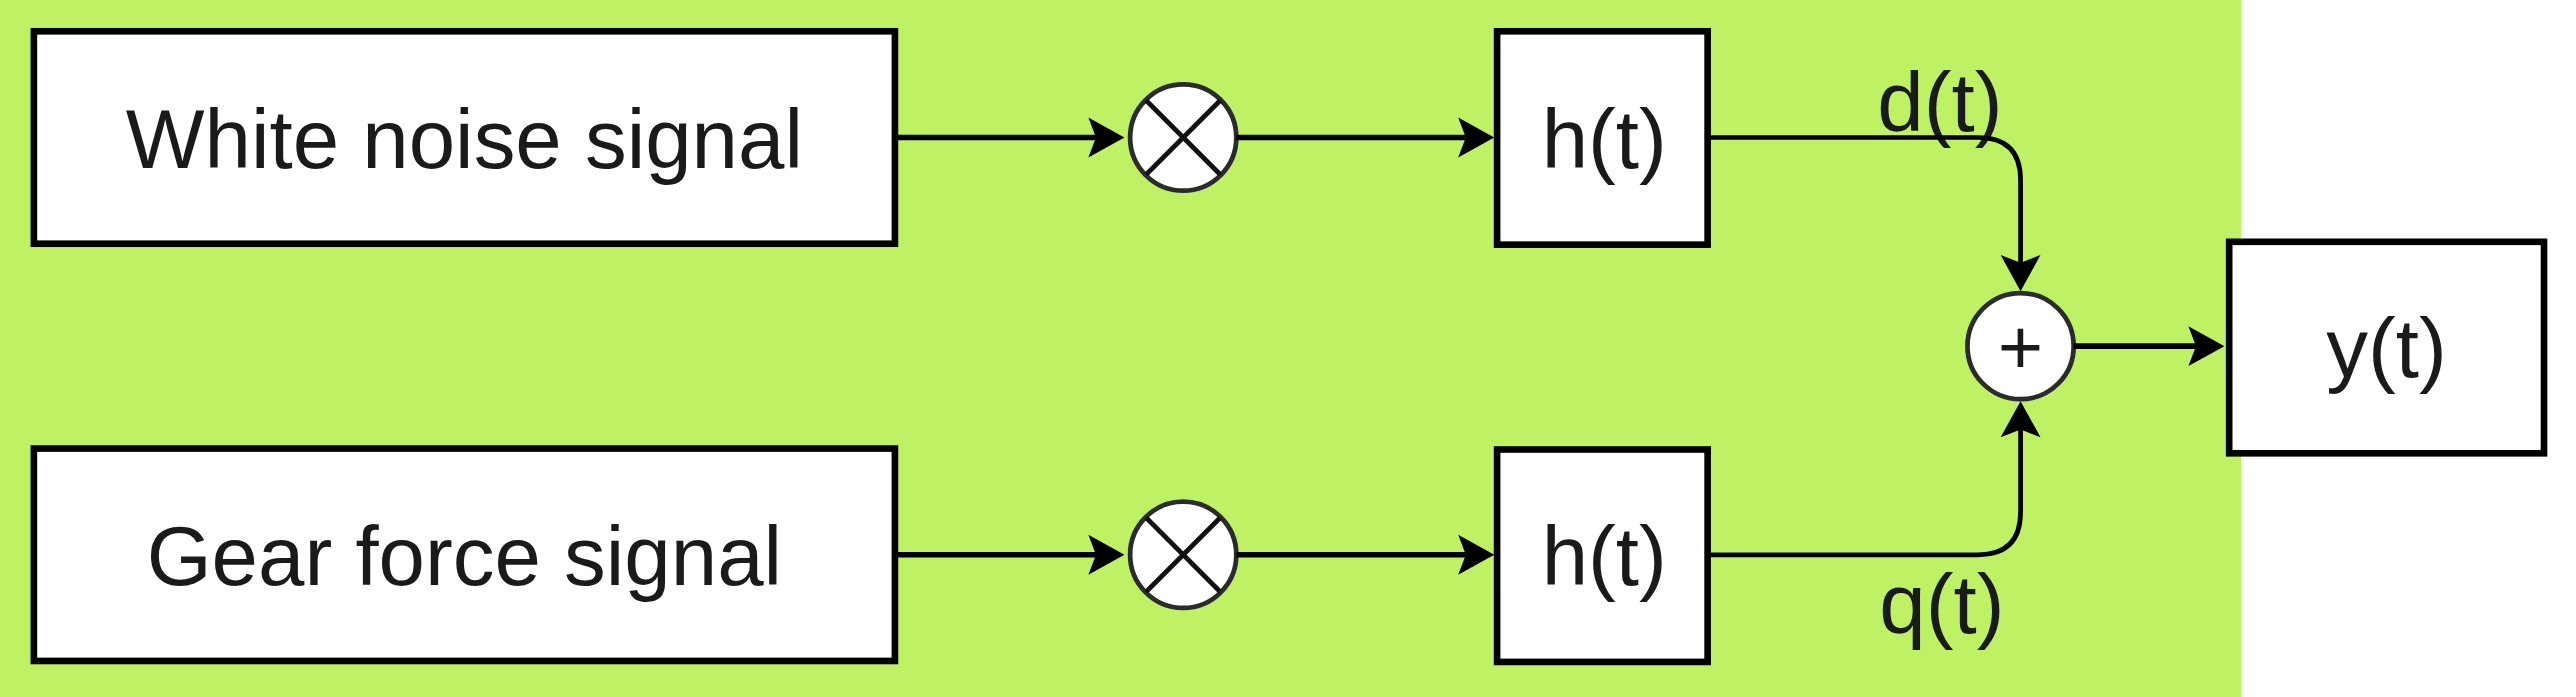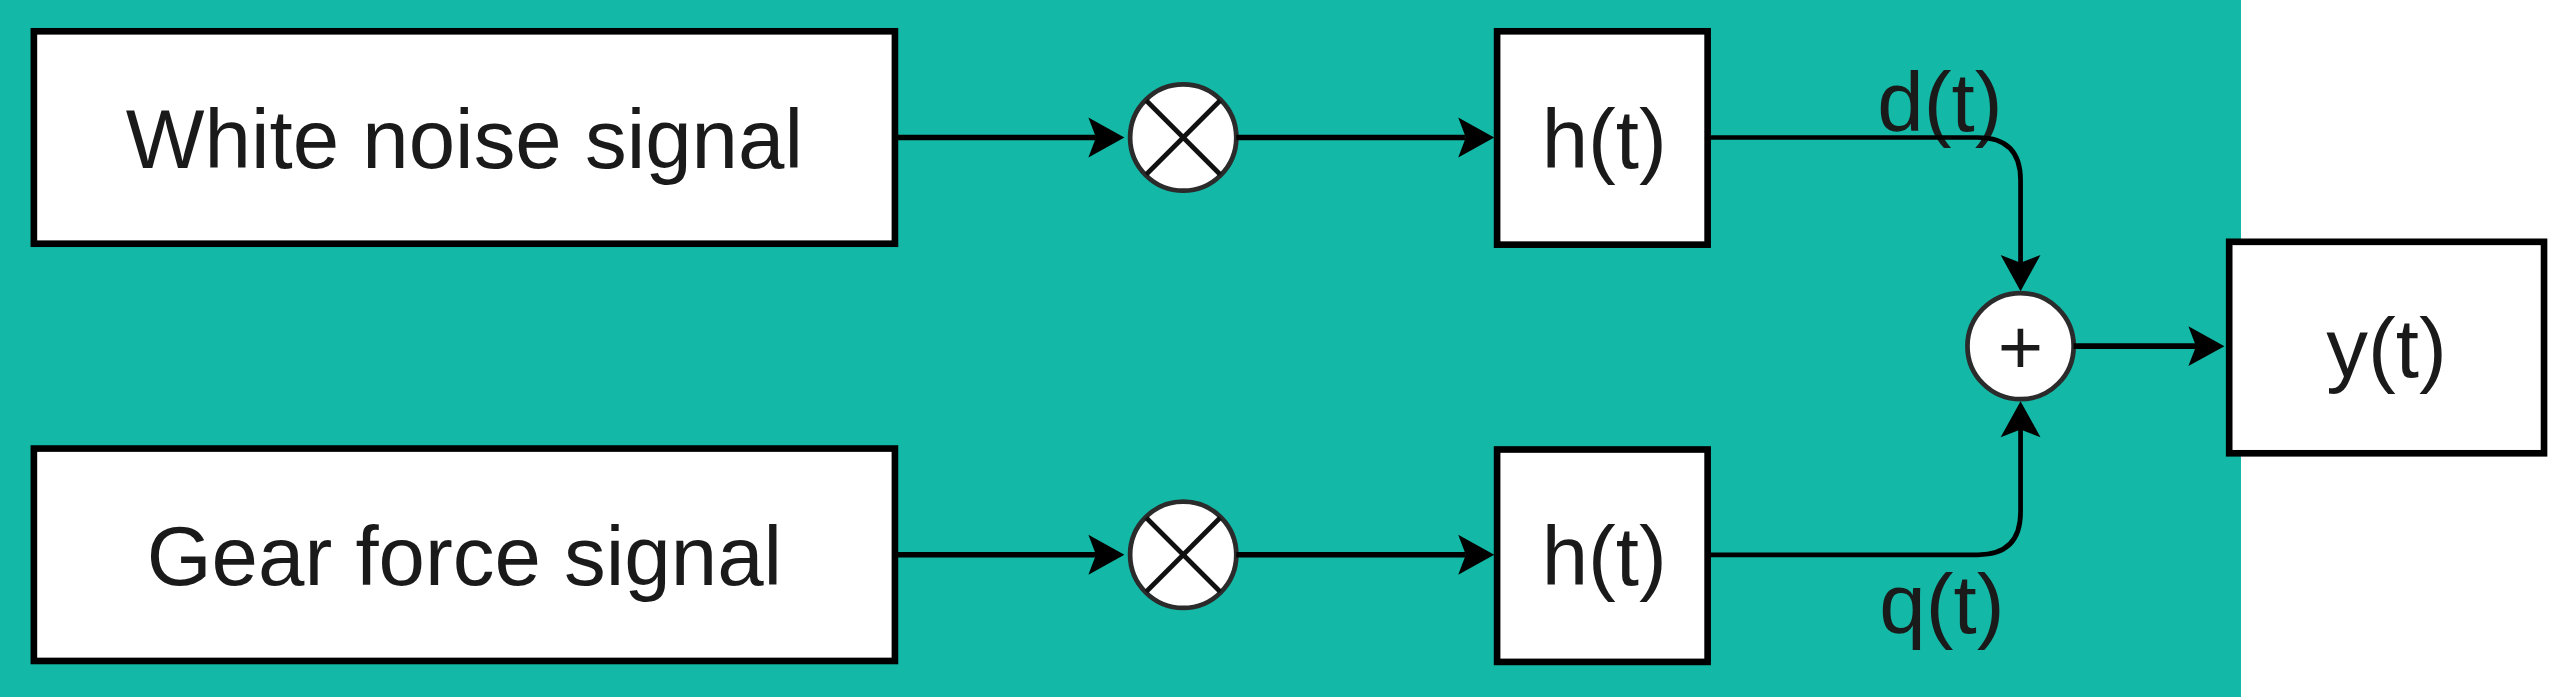--- a/index.html
+++ b/index.html
@@ -4,21 +4,21 @@
 <style>
   html, body {
     margin: 0;
     padding: 0;
     background: #ffffff;
   }
   .canvas {
     position: relative;
     width: 2241px;
     height: 697px;
-    background: #14b8a6;
+    background: #bef264;
     font-family: "Liberation Sans", sans-serif;
   }
   svg text {
     font-family: "Liberation Sans", sans-serif;
     fill: #1a1a1a;
   }
   .node-label {
     font-size: 88px;
   }
   .signal-label {

